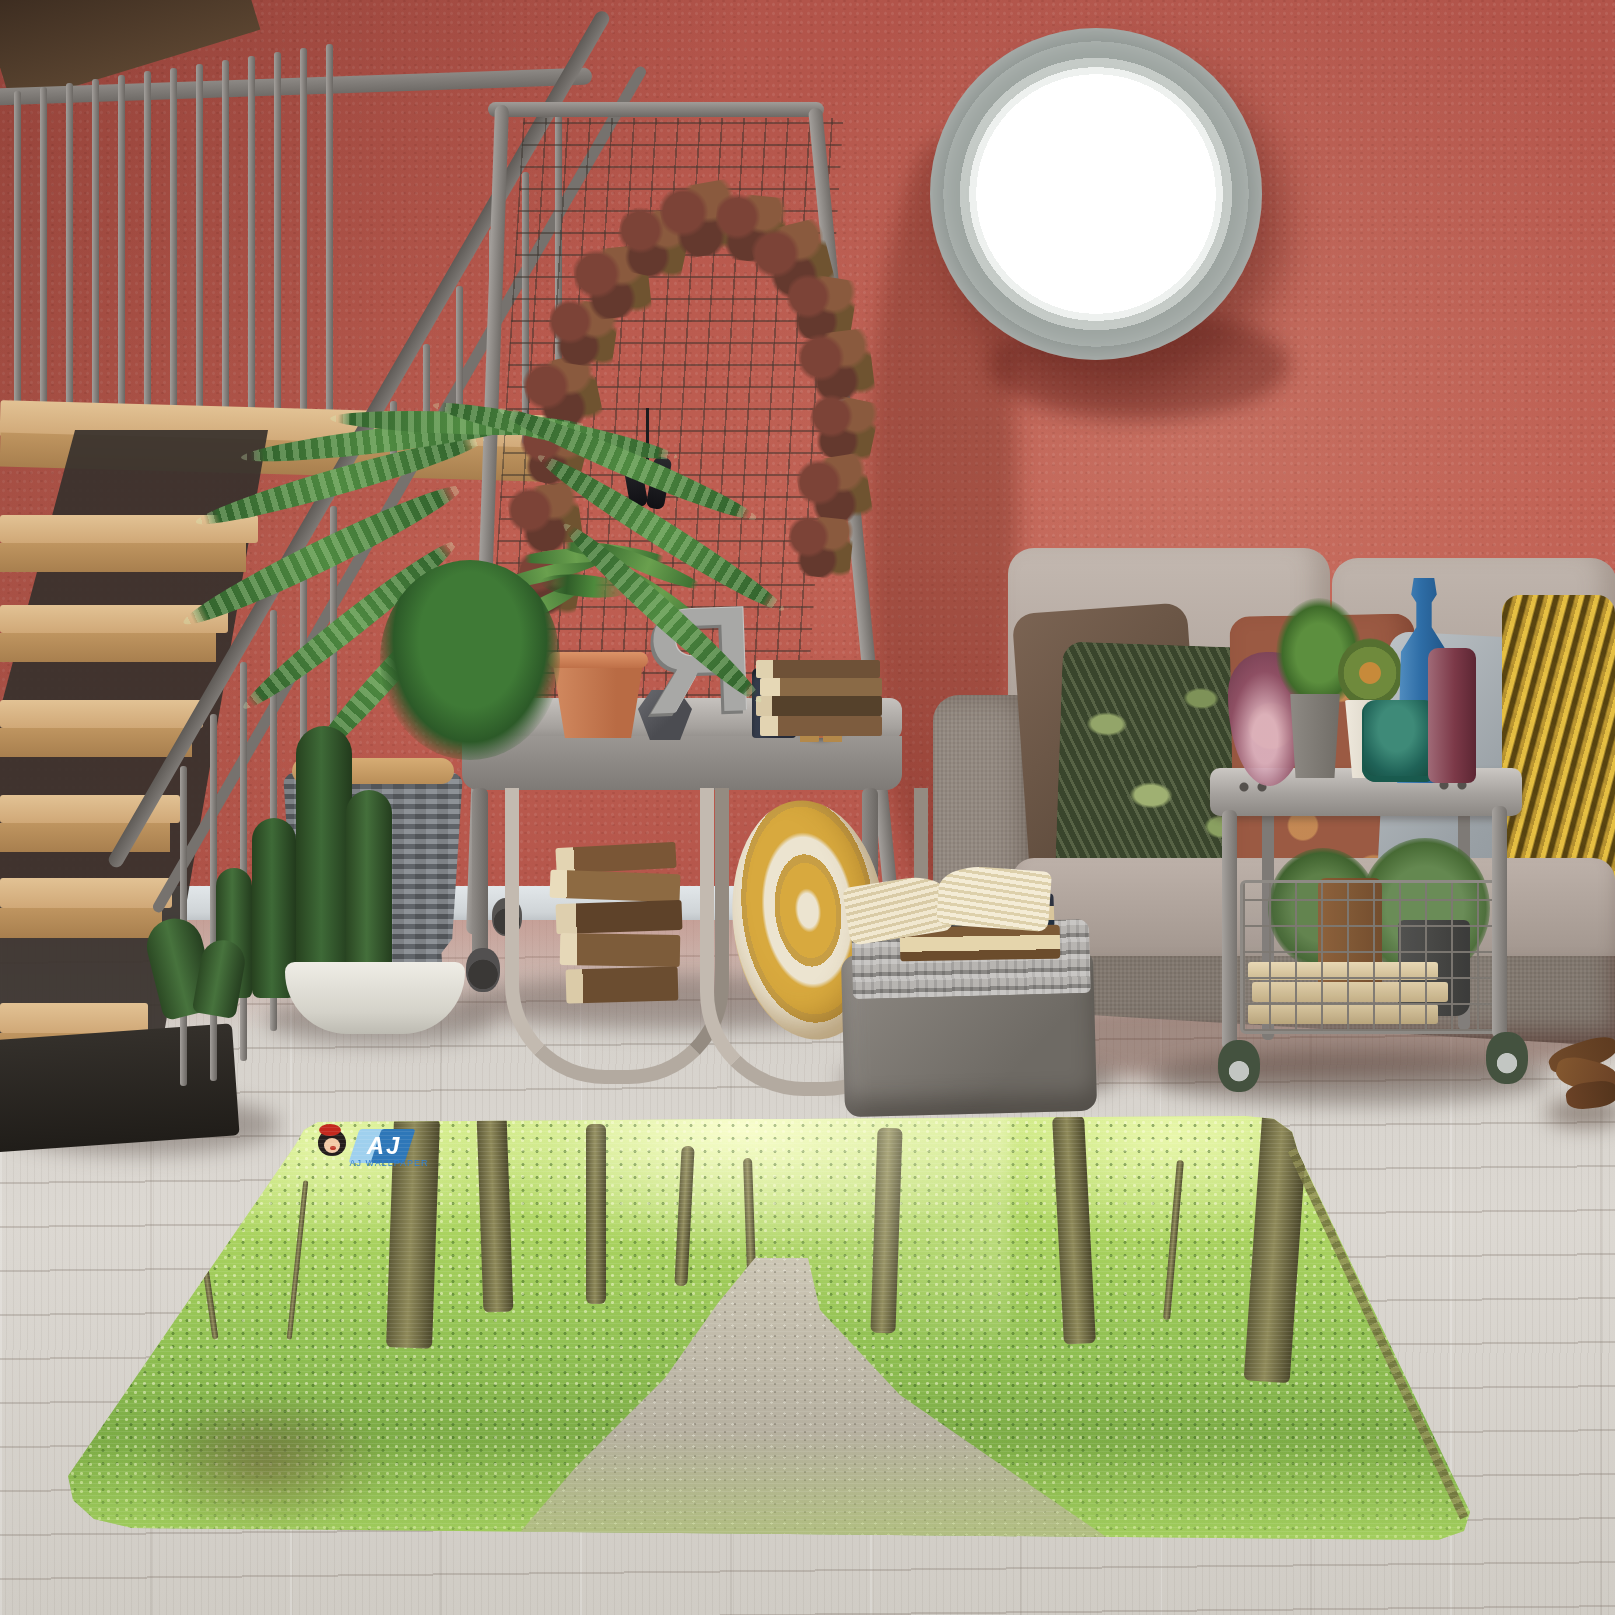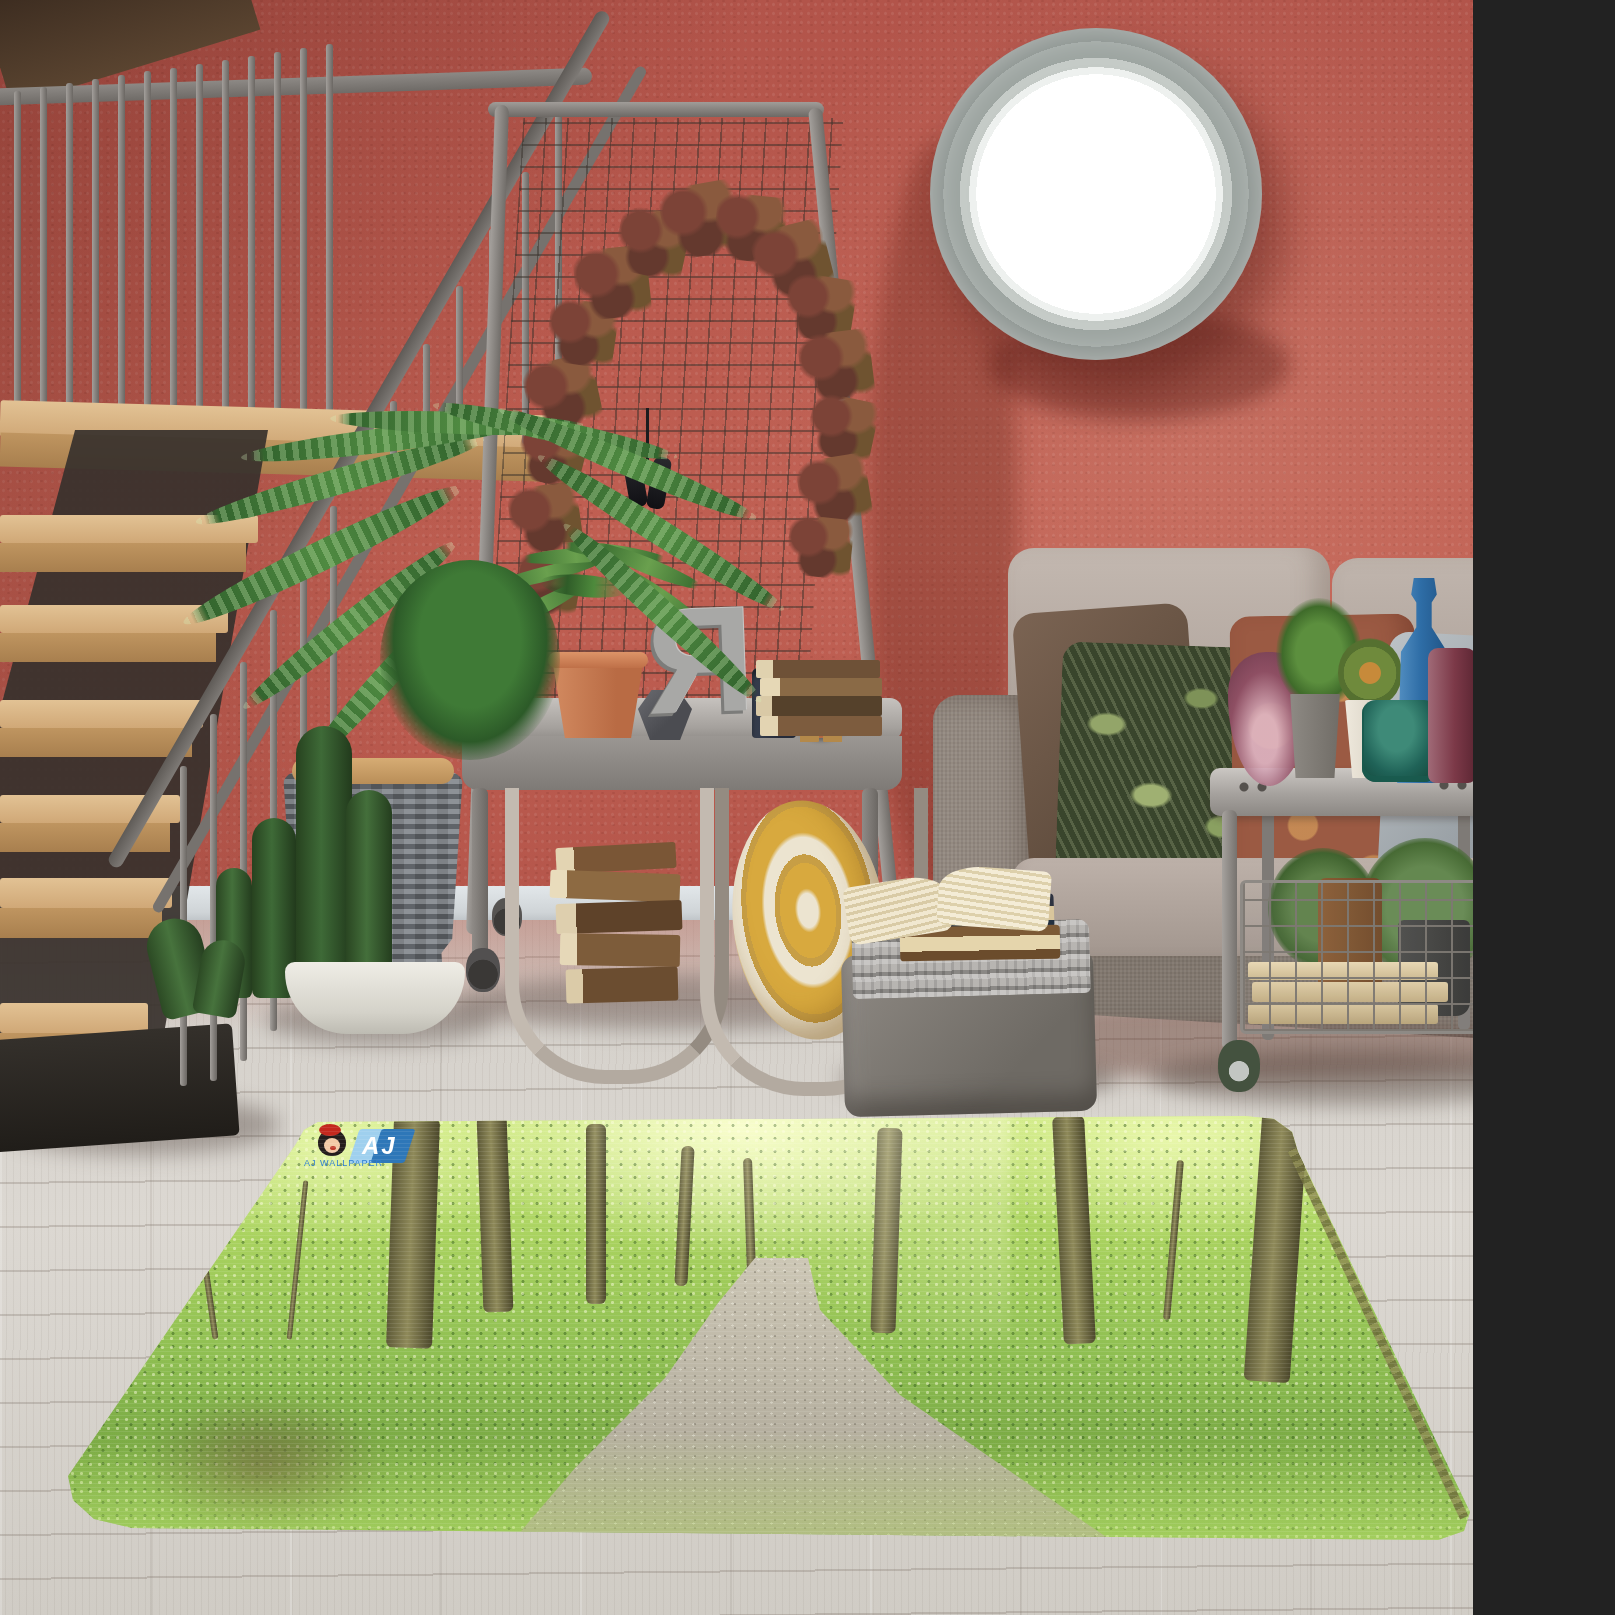--- a/index.html
+++ b/index.html
@@ -1,17 +1,17 @@
 <!DOCTYPE html>
 <html><head>
 <meta charset="utf-8">
 <style>
   html,body{margin:0;padding:0;background:#222;}
-  #scene{position:relative;width:1473px;height:1615px;overflow:hidden;
-         font-family:"Liberation Sans",sans-serif;background:#b85a4d;}
+  #scene{position:relative;width:1615px;height:1615px;overflow:hidden;
+         font-family:"Liberation Sans",sans-serif;background:#b85a4d;text-align:center;}
   .a{position:absolute;}
   .sh{position:absolute;filter:blur(10px);border-radius:50%;}
   
   .stucco{background-image:
      radial-gradient(rgba(255,255,255,.15) 1px,transparent 1.7px),
      radial-gradient(rgba(90,25,18,.22) 1px,transparent 1.7px);
      background-size:7px 9px,11px 8px;background-position:0 0,3px 5px;}
   
   .planks{background-image:
      repeating-linear-gradient(179.4deg,transparent 0 42px,rgba(120,108,98,.30) 42px 44px),

